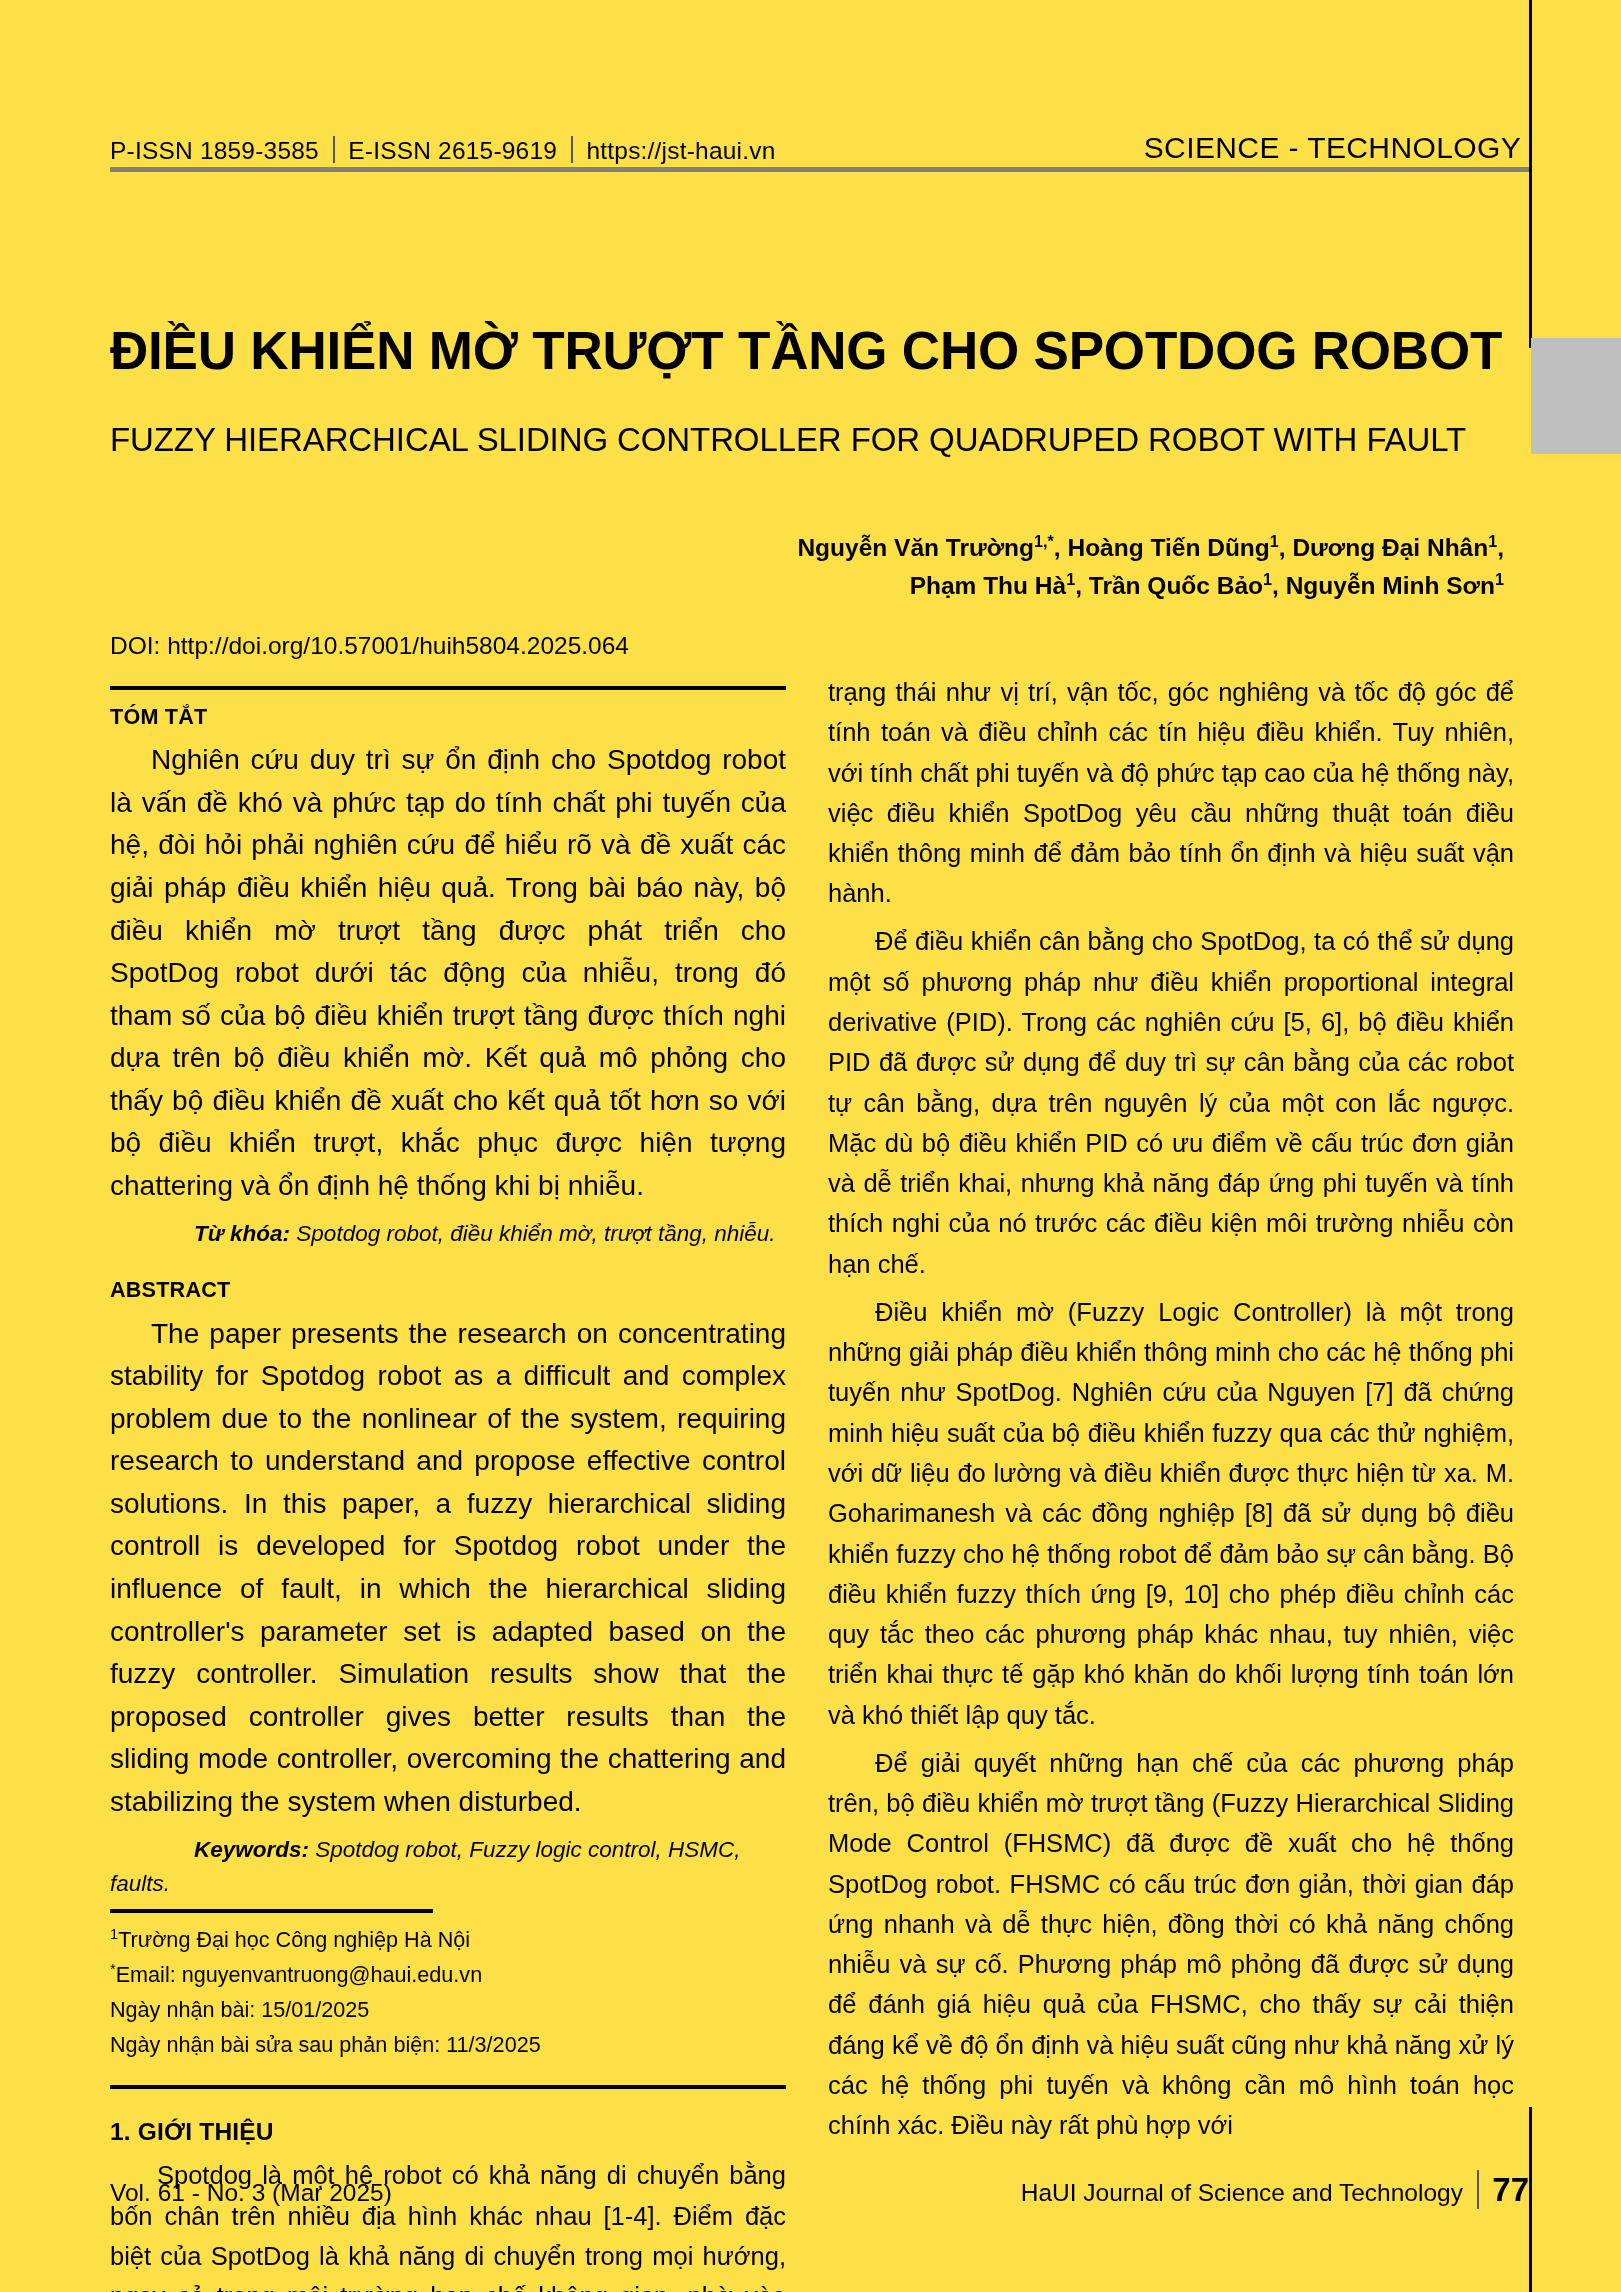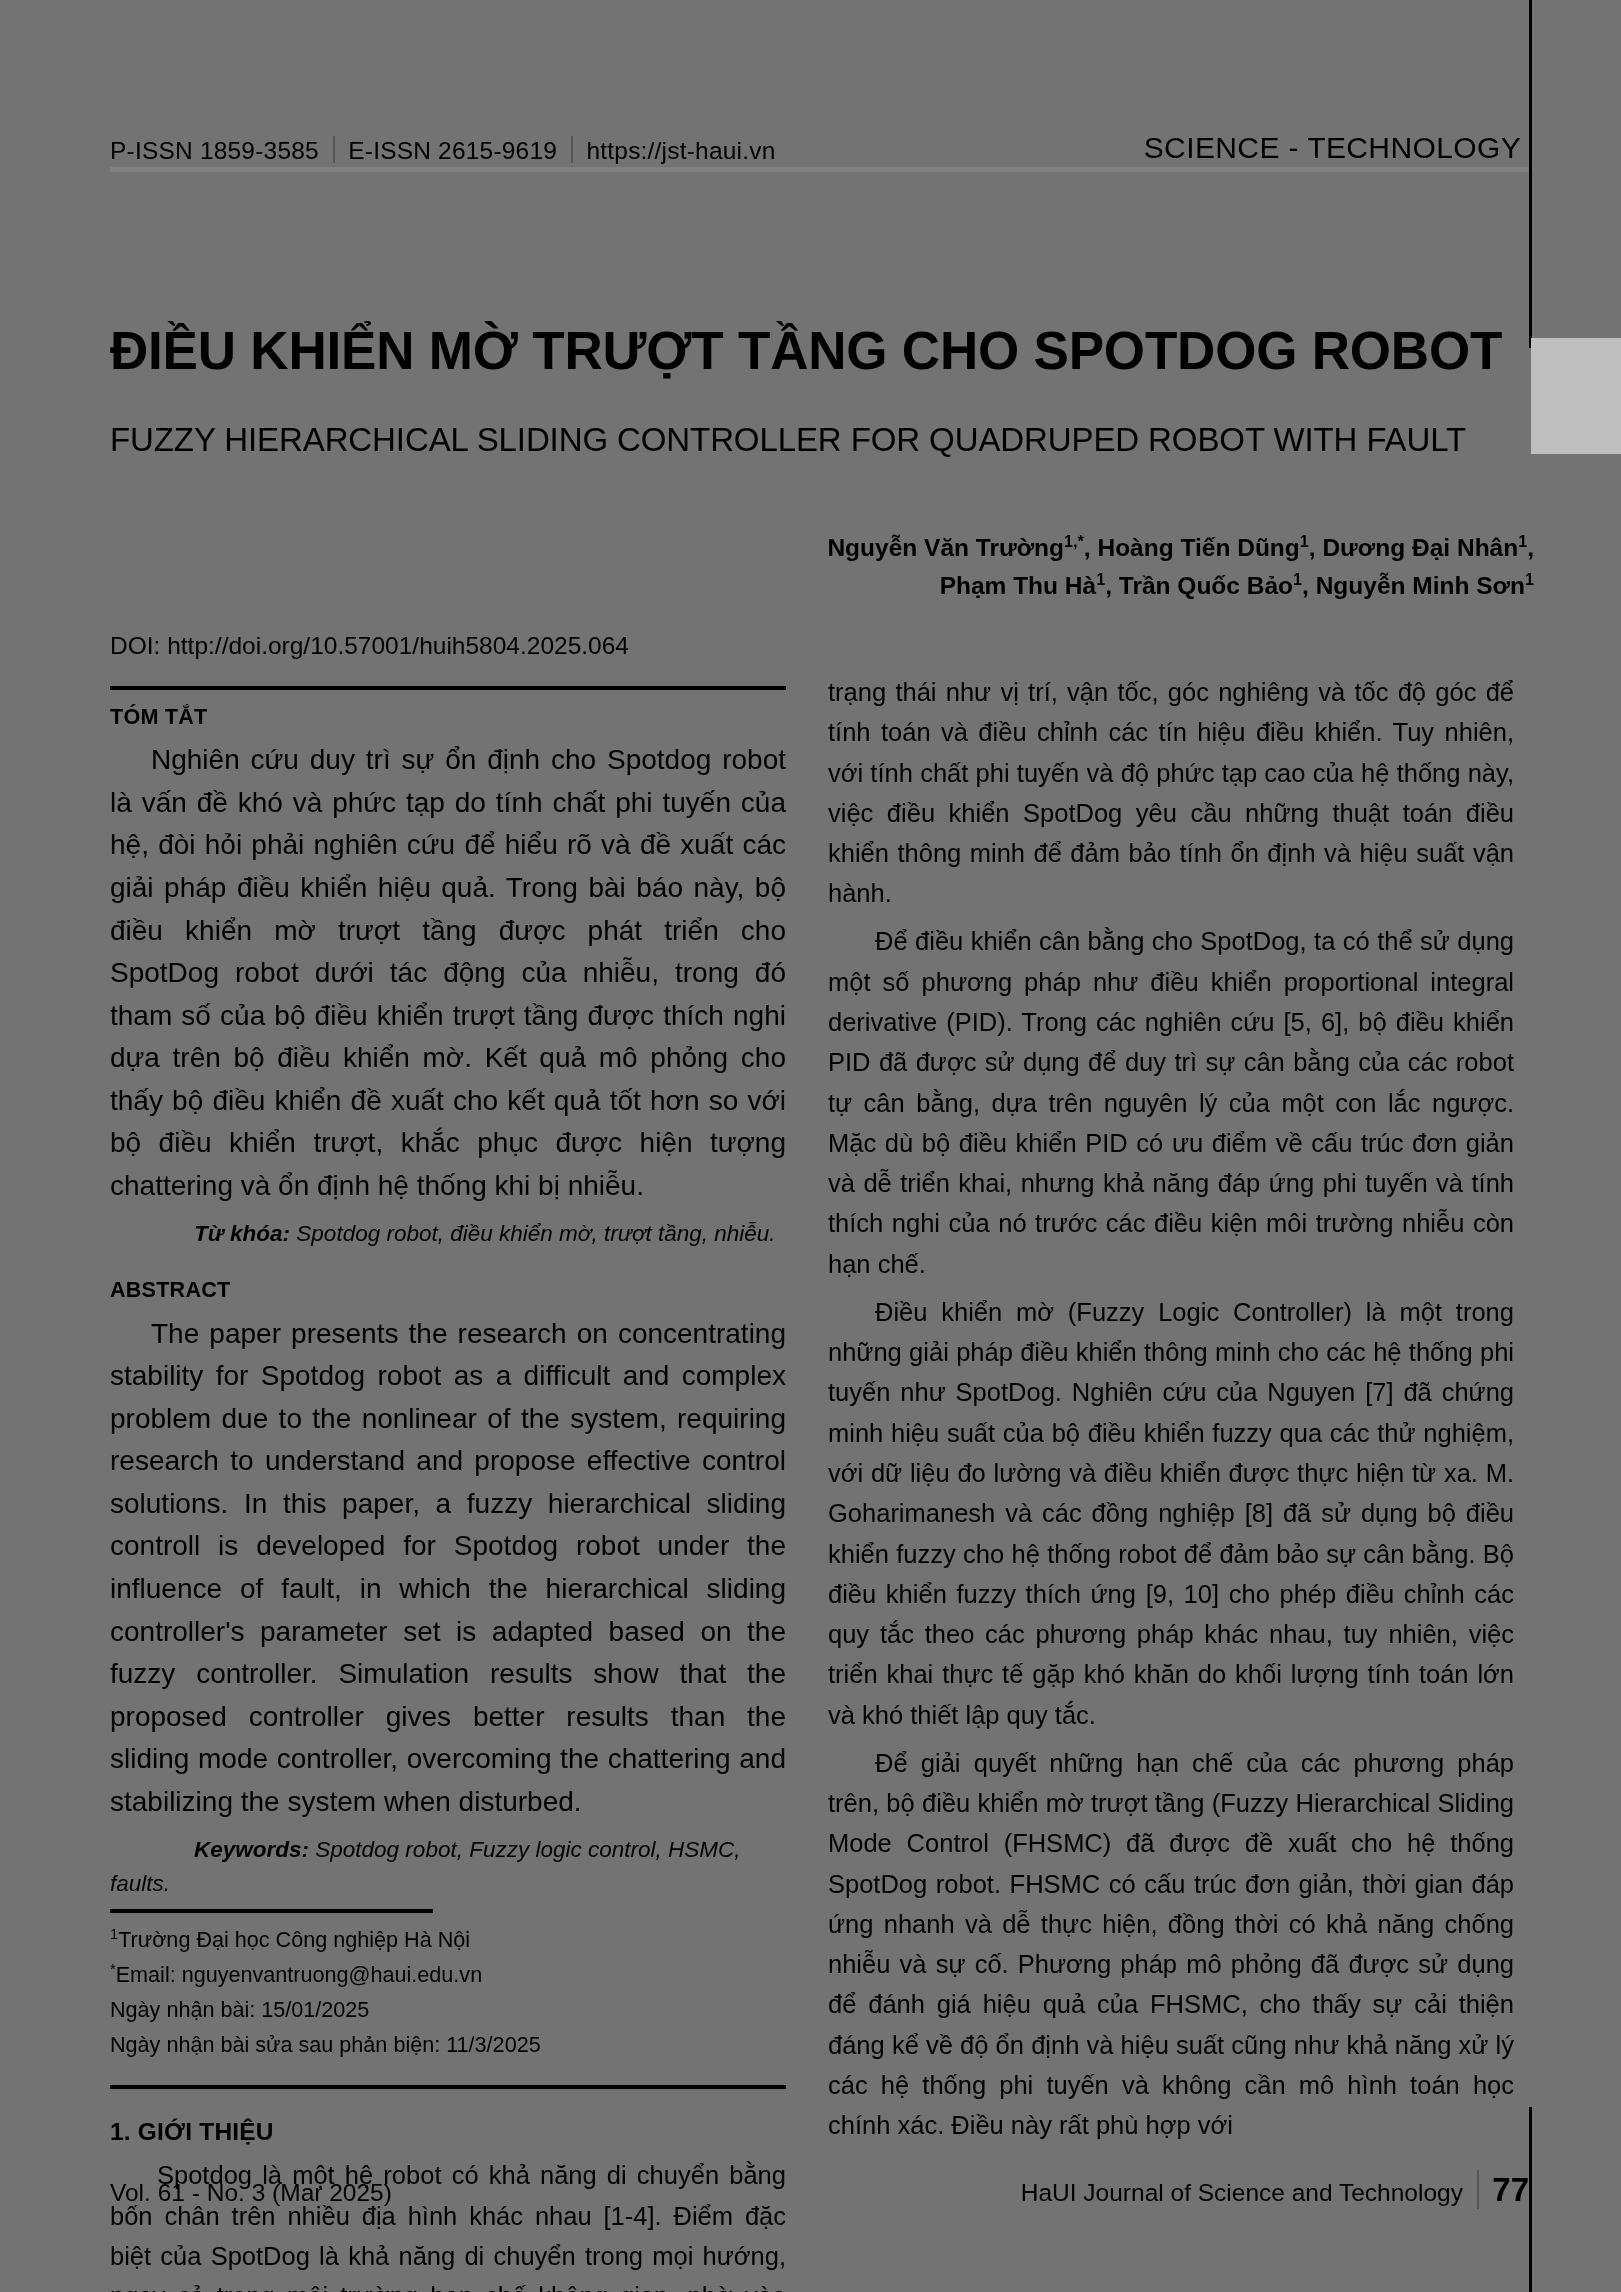--- a/index.html
+++ b/index.html
@@ -8,21 +8,21 @@
     background: #ffffff;
   }
   body {
     font-family: "Liberation Sans", sans-serif;
     color: #000000;
   }
   .page {
     position: relative;
     width: 1621px;
     height: 2293px;
-    background: #737373;
+    background: #fde047;
     box-sizing: border-box;
     overflow: hidden;
   }
 
   
   .header-rule-vert {
     position: absolute;
     left: 1529px;
     top: 0px;
     width: 2.9px;
@@ -96,21 +96,21 @@
     width: 1402px;
     font-size: 33px;
     font-weight: normal;
     letter-spacing: -0.1px;
     line-height: 1.2;
   }
 
   
   .authors {
     position: absolute;
-    left: 368px;
+    left: 338px;
     top: 529px;
     width: 1166px;
     text-align: right;
     font-size: 24.5px;
     font-weight: bold;
     line-height: 1.55;
   }
   .authors sup { font-size: 0.66em; font-weight: bold; }
 
   

